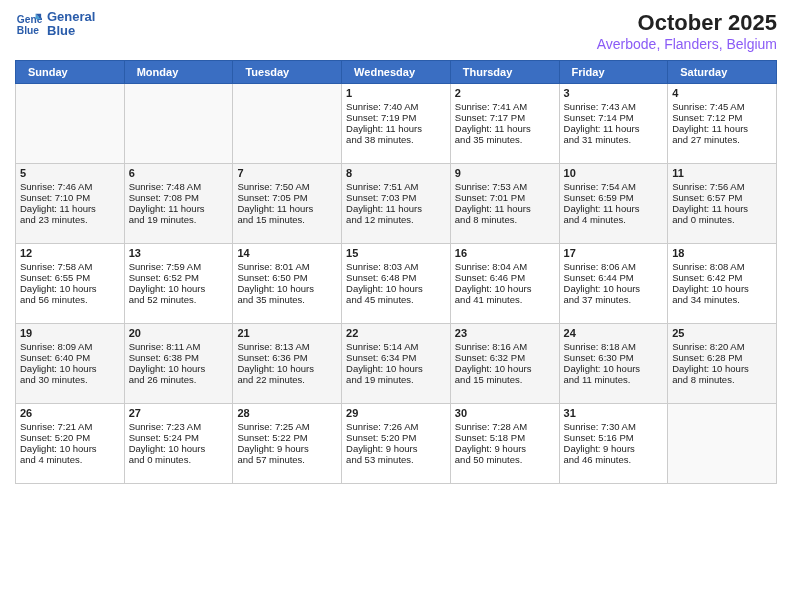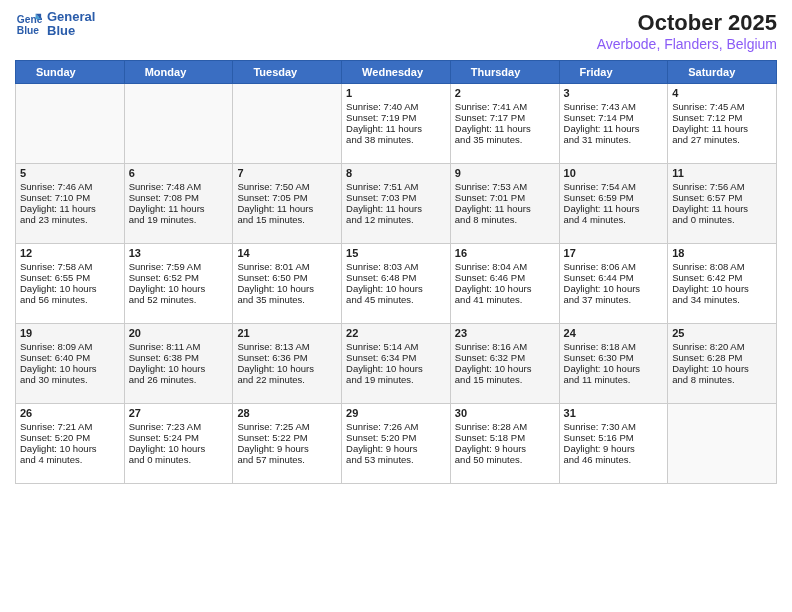--- a/index.html
+++ b/index.html
@@ -46,21 +46,21 @@
     table {
       width: 100%;
       border-collapse: collapse;
       table-layout: fixed;
     }
     th {
       background: #3a6ec2;
       color: #fff;
       font-size: 11px;
       font-weight: bold;
-      padding: 5px 20px;
+      padding: 5px 12px;
       text-align: left;
       border: 1px solid #2a5caa;
     }
     td {
       border: 1px solid #ccc;
       vertical-align: top;
       padding: 3px 4px;
       font-size: 9.5px;
       color: #222;
       height: 80px;
@@ -328,21 +328,21 @@
           </td>
           <td>
             <span class="day-num">29</span>
             <div>Sunrise: 7:26 AM</div>
             <div>Sunset: 5:20 PM</div>
             <div>Daylight: 9 hours</div>
             <div>and 53 minutes.</div>
           </td>
           <td>
             <span class="day-num">30</span>
-            <div>Sunrise: 8:28 AM</div>
+            <div>Sunrise: 7:28 AM</div>
             <div>Sunset: 5:18 PM</div>
             <div>Daylight: 9 hours</div>
             <div>and 50 minutes.</div>
           </td>
           <td>
             <span class="day-num">31</span>
             <div>Sunrise: 7:30 AM</div>
             <div>Sunset: 5:16 PM</div>
             <div>Daylight: 9 hours</div>
             <div>and 46 minutes.</div>

